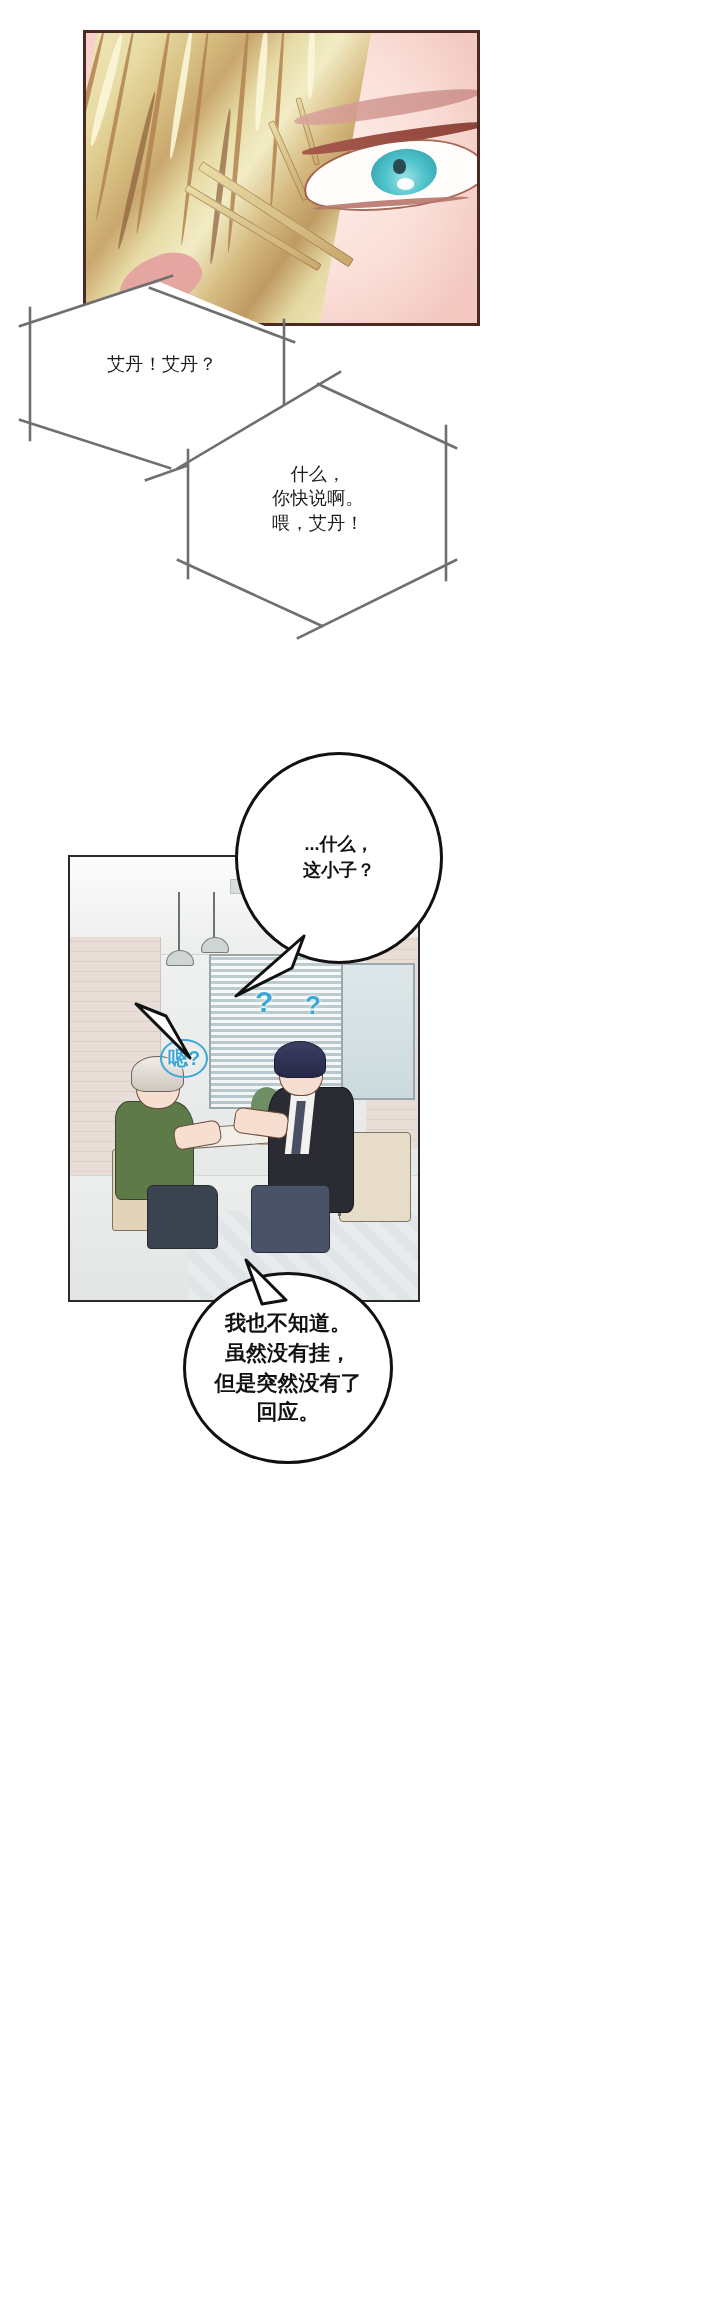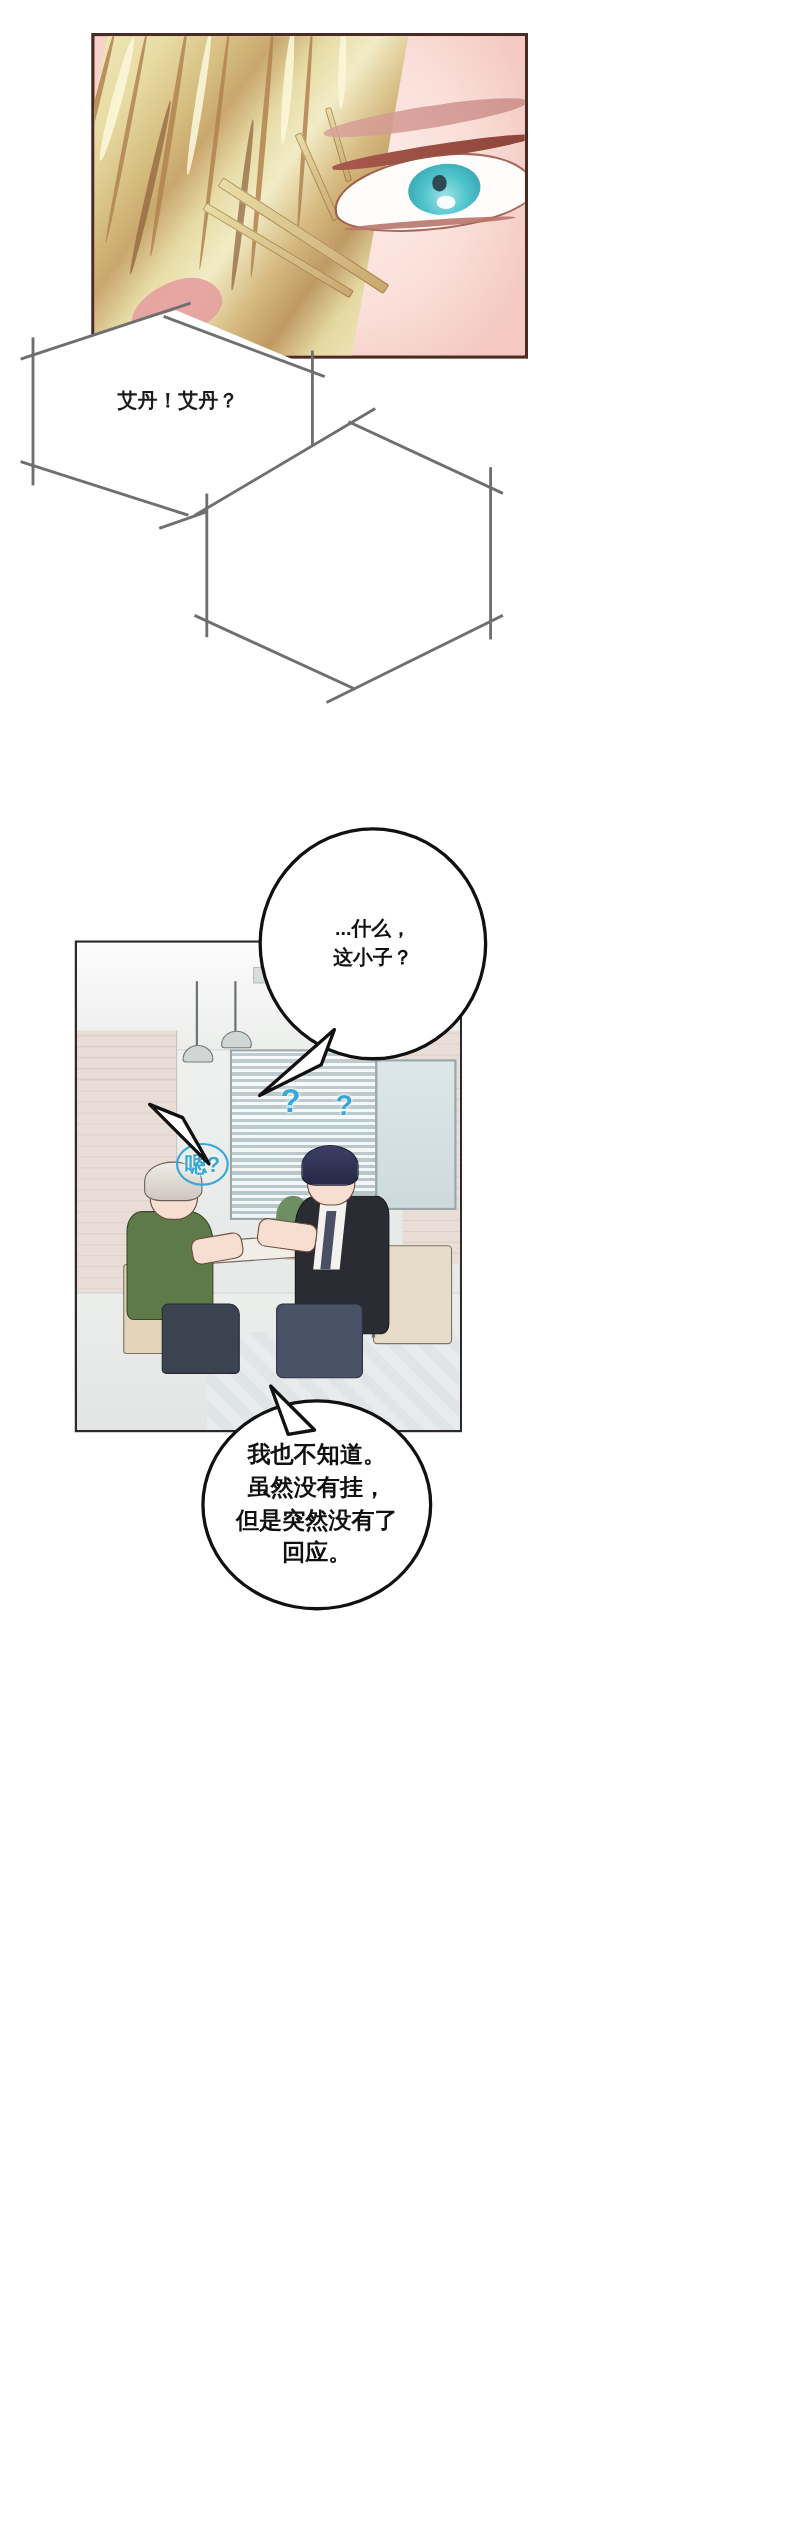--- a/index.html
+++ b/index.html
@@ -102,21 +102,21 @@
     background:linear-gradient(90deg,#a7594c,#8d4438);
     border-radius:50% 50% 40% 40%;transform:rotate(-9deg);
   }
 
   
   .hexbub{position:absolute;}
   .hexbub svg{position:absolute;left:0;top:0;overflow:visible;}
   .hexbub .txt{
     position:absolute;left:0;right:0;
     text-align:center;color:#1a1a1a;
-    font-weight:700;line-height:1.36;
+    font-weight:400;line-height:1.36;
     letter-spacing:.02em;
     white-space:pre-line;
   }
 
   
   .balloon{position:absolute;}
   .balloon .body{
     position:absolute;inset:0;
     background:#ffffff;
     border:3px solid #111111;
@@ -349,20 +349,23 @@
       <polygon points="10,92 150,8 268,70 268,196 132,262 10,196" fill="#ffffff" stroke="none"></polygon>
       <g stroke="#6f6f6f" stroke-width="2.6" stroke-linecap="square" fill="none">
         <line x1="0" y1="98" x2="162" y2="2"></line>
         <line x1="140" y1="14" x2="278" y2="78"></line>
         <line x1="268" y1="56" x2="268" y2="210"></line>
         <line x1="278" y1="190" x2="120" y2="268"></line>
         <line x1="144" y1="256" x2="0" y2="190"></line>
         <line x1="10" y1="80" x2="10" y2="208"></line>
       </g>
     </svg>
+    <div class="txt" style="top:92px;font-size:18px;">什么，
+你快说啊。
+喂，艾丹！</div>
   </div>
 
   <div class="abs" id="panel-office">
     <div class="wall"></div>
     <div class="ceil"></div>
 
     <div class="duct" style="left:46%;top:5%;width:54%;height:3%;"></div>
     <div class="duct" style="left:58%;top:11%;width:42%;height:2.4%;"></div>
 
     <div class="brick"></div>

